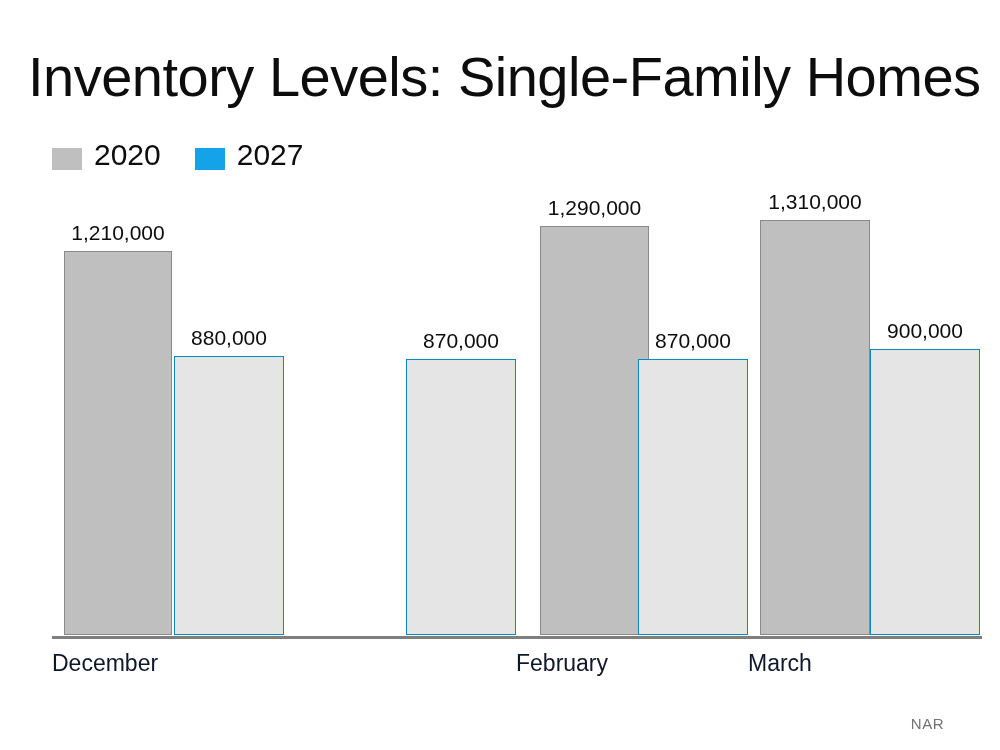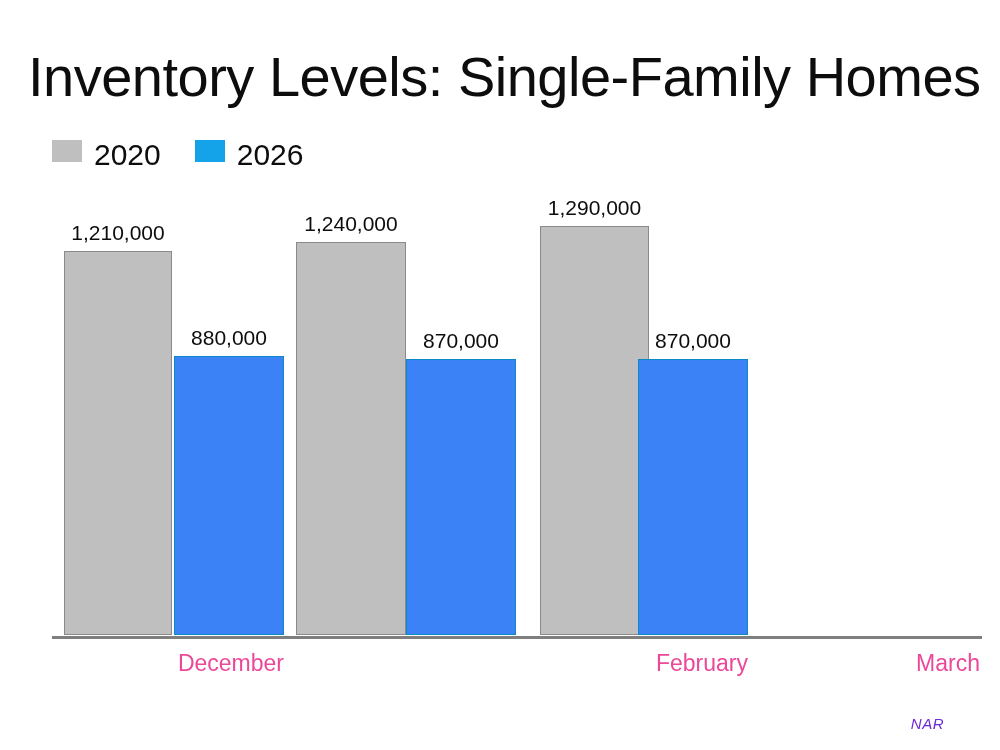--- a/index.html
+++ b/index.html
@@ -37,21 +37,21 @@
   .legend {
     position: absolute;
     left: 52px;
     top: 140px;
     display: flex;
     align-items: center;
     gap: 34px;
   }
   .legend-item {
     display: flex;
-    align-items: flex-start;
+    align-items: flex-end;
     gap: 12px;
   }
   .legend-swatch {
     width: 30px;
     height: 22px;
     display: block;
   }
   .legend-label {
     font-size: 30px;
     color: #0d0d0d;
@@ -76,21 +76,21 @@
     position: absolute;
     bottom: 0;
     box-sizing: border-box;
   }
   .bar.b2020 {
     background: #bfbfbf;
     border: 1px solid #8a8a8a;
     left: 0;
   }
   .bar.b2021 {
-    background: #3b82f6;
+    background: #e5e5e5;
     border: 1px solid #0b89c6;
   }
 
   .bar-label {
     position: absolute;
     bottom: 100%;
     margin-bottom: 7px;
     left: 50%;
     transform: translateX(-50%);
     font-size: 21px;
@@ -110,83 +110,87 @@
   .category-labels {
     position: absolute;
     left: 52px;
     top: 650px;
     width: 930px;
     height: 40px;
   }
   .cat-label {
     position: absolute;
     top: 0;
-    text-align: right;
+    text-align: left;
     font-size: 23px;
-    color: #ec4899;
+    color: #0f172a;
     white-space: nowrap;
   }
 
   .source-mark {
     position: absolute;
     right: 56px;
     bottom: 18px;
     font-size: 15px;
-    color: #6d28d9;
+    color: #737373;
     letter-spacing: 0.5px;
-    font-style: italic;
   }
 </style>
 </head>
 <body>
 
 <div class="chart-root">
 
   <div class="chart-title">Inventory Levels: Single-Family Homes</div>
 
   <div class="legend">
     <div class="legend-item">
       <span class="legend-swatch" style="background:#bfbfbf;"></span>
       <span class="legend-label">2020</span>
     </div>
     <div class="legend-item">
       <span class="legend-swatch" style="background:#14a3e8;"></span>
-      <span class="legend-label">2026</span>
+      <span class="legend-label">2027</span>
     </div>
   </div>
 
   <div class="plot">
 
     <div class="group" style="left:0px; width:232px;">
       <div class="bar b2020" style="left:12px; width:108px; height:384px;">
         <span class="bar-label">1,210,000</span>
       </div>
       <div class="bar b2021" style="left:122px; width:110px; height:279px;">
         <span class="bar-label">880,000</span>
       </div>
     </div>
 
     <div class="group" style="left:232px; width:232px;">
-      <div class="bar b2020" style="left:12px; width:110px; height:393px;">
-        <span class="bar-label">1,240,000</span>
-      </div>
       <div class="bar b2021" style="left:122px; width:110px; height:276px;">
         <span class="bar-label">870,000</span>
       </div>
     </div>
 
     <div class="group" style="left:464px; width:232px;">
       <div class="bar b2020" style="left:24px; width:109px; height:409px;">
         <span class="bar-label">1,290,000</span>
       </div>
       <div class="bar b2021" style="left:122px; width:110px; height:276px;">
         <span class="bar-label">870,000</span>
       </div>
     </div>
 
+    <div class="group" style="left:696px; width:232px;">
+      <div class="bar b2020" style="left:12px; width:110px; height:415px;">
+        <span class="bar-label">1,310,000</span>
+      </div>
+      <div class="bar b2021" style="left:122px; width:110px; height:286px;">
+        <span class="bar-label">900,000</span>
+      </div>
+    </div>
 
   </div>
 
   <div class="axis-line"></div>
 
   <div class="category-labels">
     <div class="cat-label" style="left:0px; width:232px;">December</div>
     <div class="cat-label" style="left:464px; width:232px;">February</div>
     <div class="cat-label" style="left:696px; width:232px;">March</div>
   </div>

